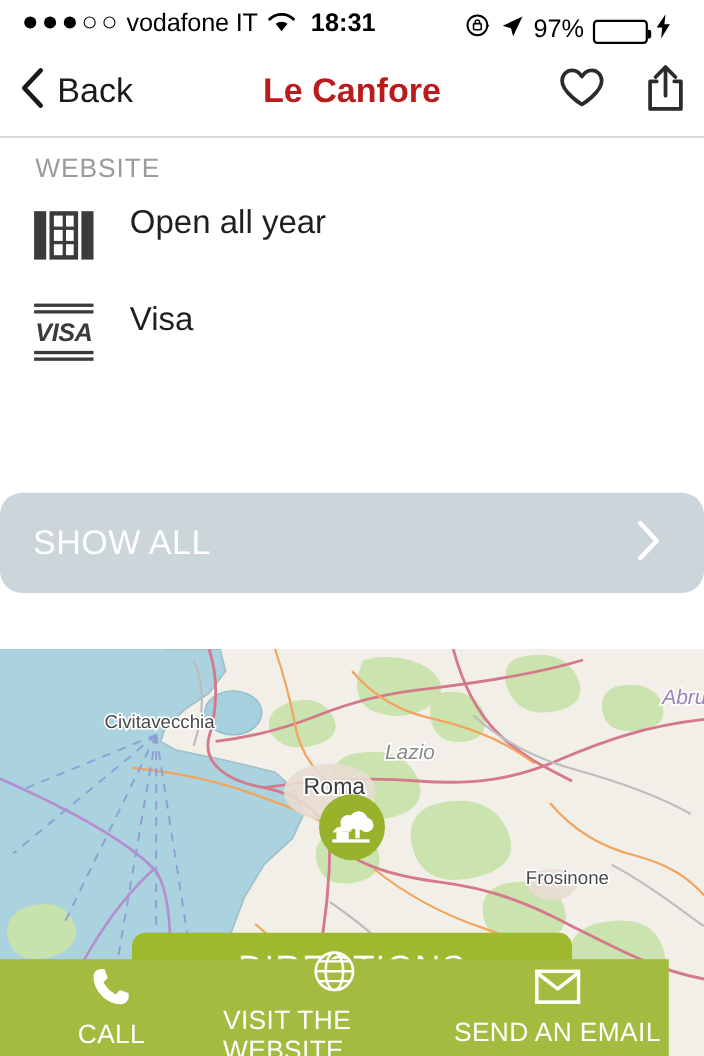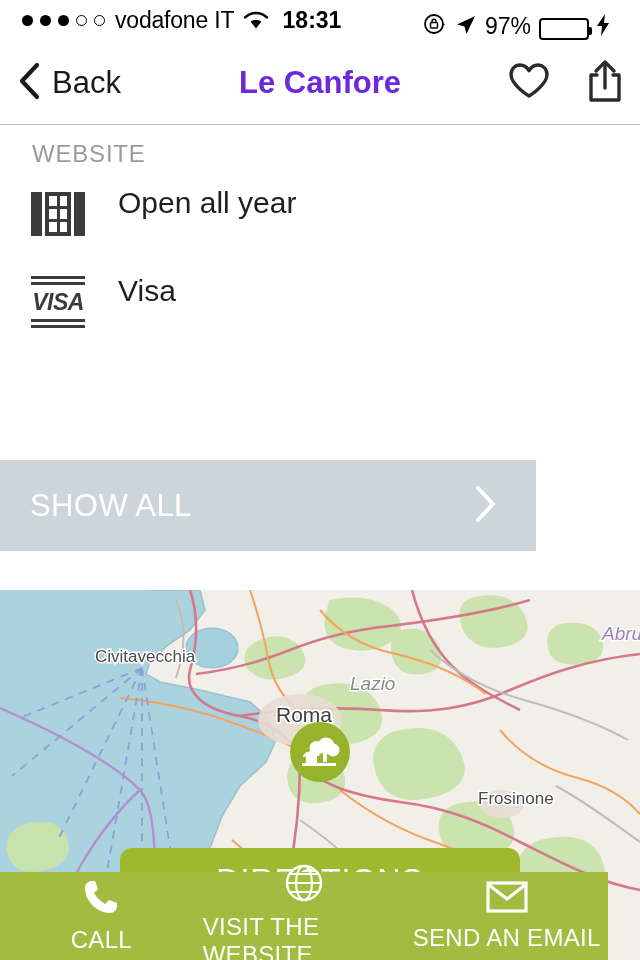--- a/index.html
+++ b/index.html
@@ -48,21 +48,21 @@
     background: #ffffff; border-bottom: 1px solid #b8bcbf;
   }
   .nav-back {
     position: absolute; left: 18px; top: 0; height: 85px;
     display: flex; align-items: center; gap: 12px; cursor: pointer;
   }
   .nav-back-label { font-size: 31px; color: #1a1a1a; }
   .nav-title {
     position: absolute; left: 0; right: 0; top: 0; height: 85px;
     display: flex; align-items: center; justify-content: center;
-    font-size: 31px; font-weight: bold; color: #6d28d9; text-align: right;
+    font-size: 31px; font-weight: bold; color: #b91c1c; text-align: right;
   }
   .nav-actions {
     position: absolute; right: 16px; top: 0; height: 85px;
     display: flex; align-items: center; gap: 36px;
   }
   .nav-icon { cursor: pointer; display:block; }
 
   
   .section-title {
     position: absolute; top: 140px; left: 32px;
@@ -95,22 +95,22 @@
   .ico-card .rule { width: 54px; height: 9px; border-top: 3px solid #3b3b3b; border-bottom: 3px solid #3b3b3b; }
   .ico-card .rule.solid { height: 6px; background: #3b3b3b; border: 0; }
   .ico-card .txt {
     font-size: 23px; font-weight: bold; color: #3b3b3b; line-height: 1;
     letter-spacing: -0.5px;
   }
   .ico-card .txt.italic { font-style: italic; }
 
   
   .showall {
-    position: absolute; top: 460px; left: 0; width: 536px; height: 91px;
-    background: #ccd6da; display: flex; align-items: center; cursor: pointer;
+    position: absolute; top: 448px; left: 0; width: 640px; height: 91px;
+    background: #ccd6da; display: flex; align-items: center; cursor: pointer; border-radius: 20px;
   }
   .showall-label { margin-left: 30px; font-size: 31px; color: #ffffff; letter-spacing: 0.4px; }
   .showall-chevron { position: absolute; right: 40px; top: 50%; transform: translateY(-50%); }
 
   
   .map {
     position: absolute; top: 590px; left: 0; width: 640px; height: 370px;
     overflow: hidden; background: #aad3df;
   }
   .map svg { display: block; }

